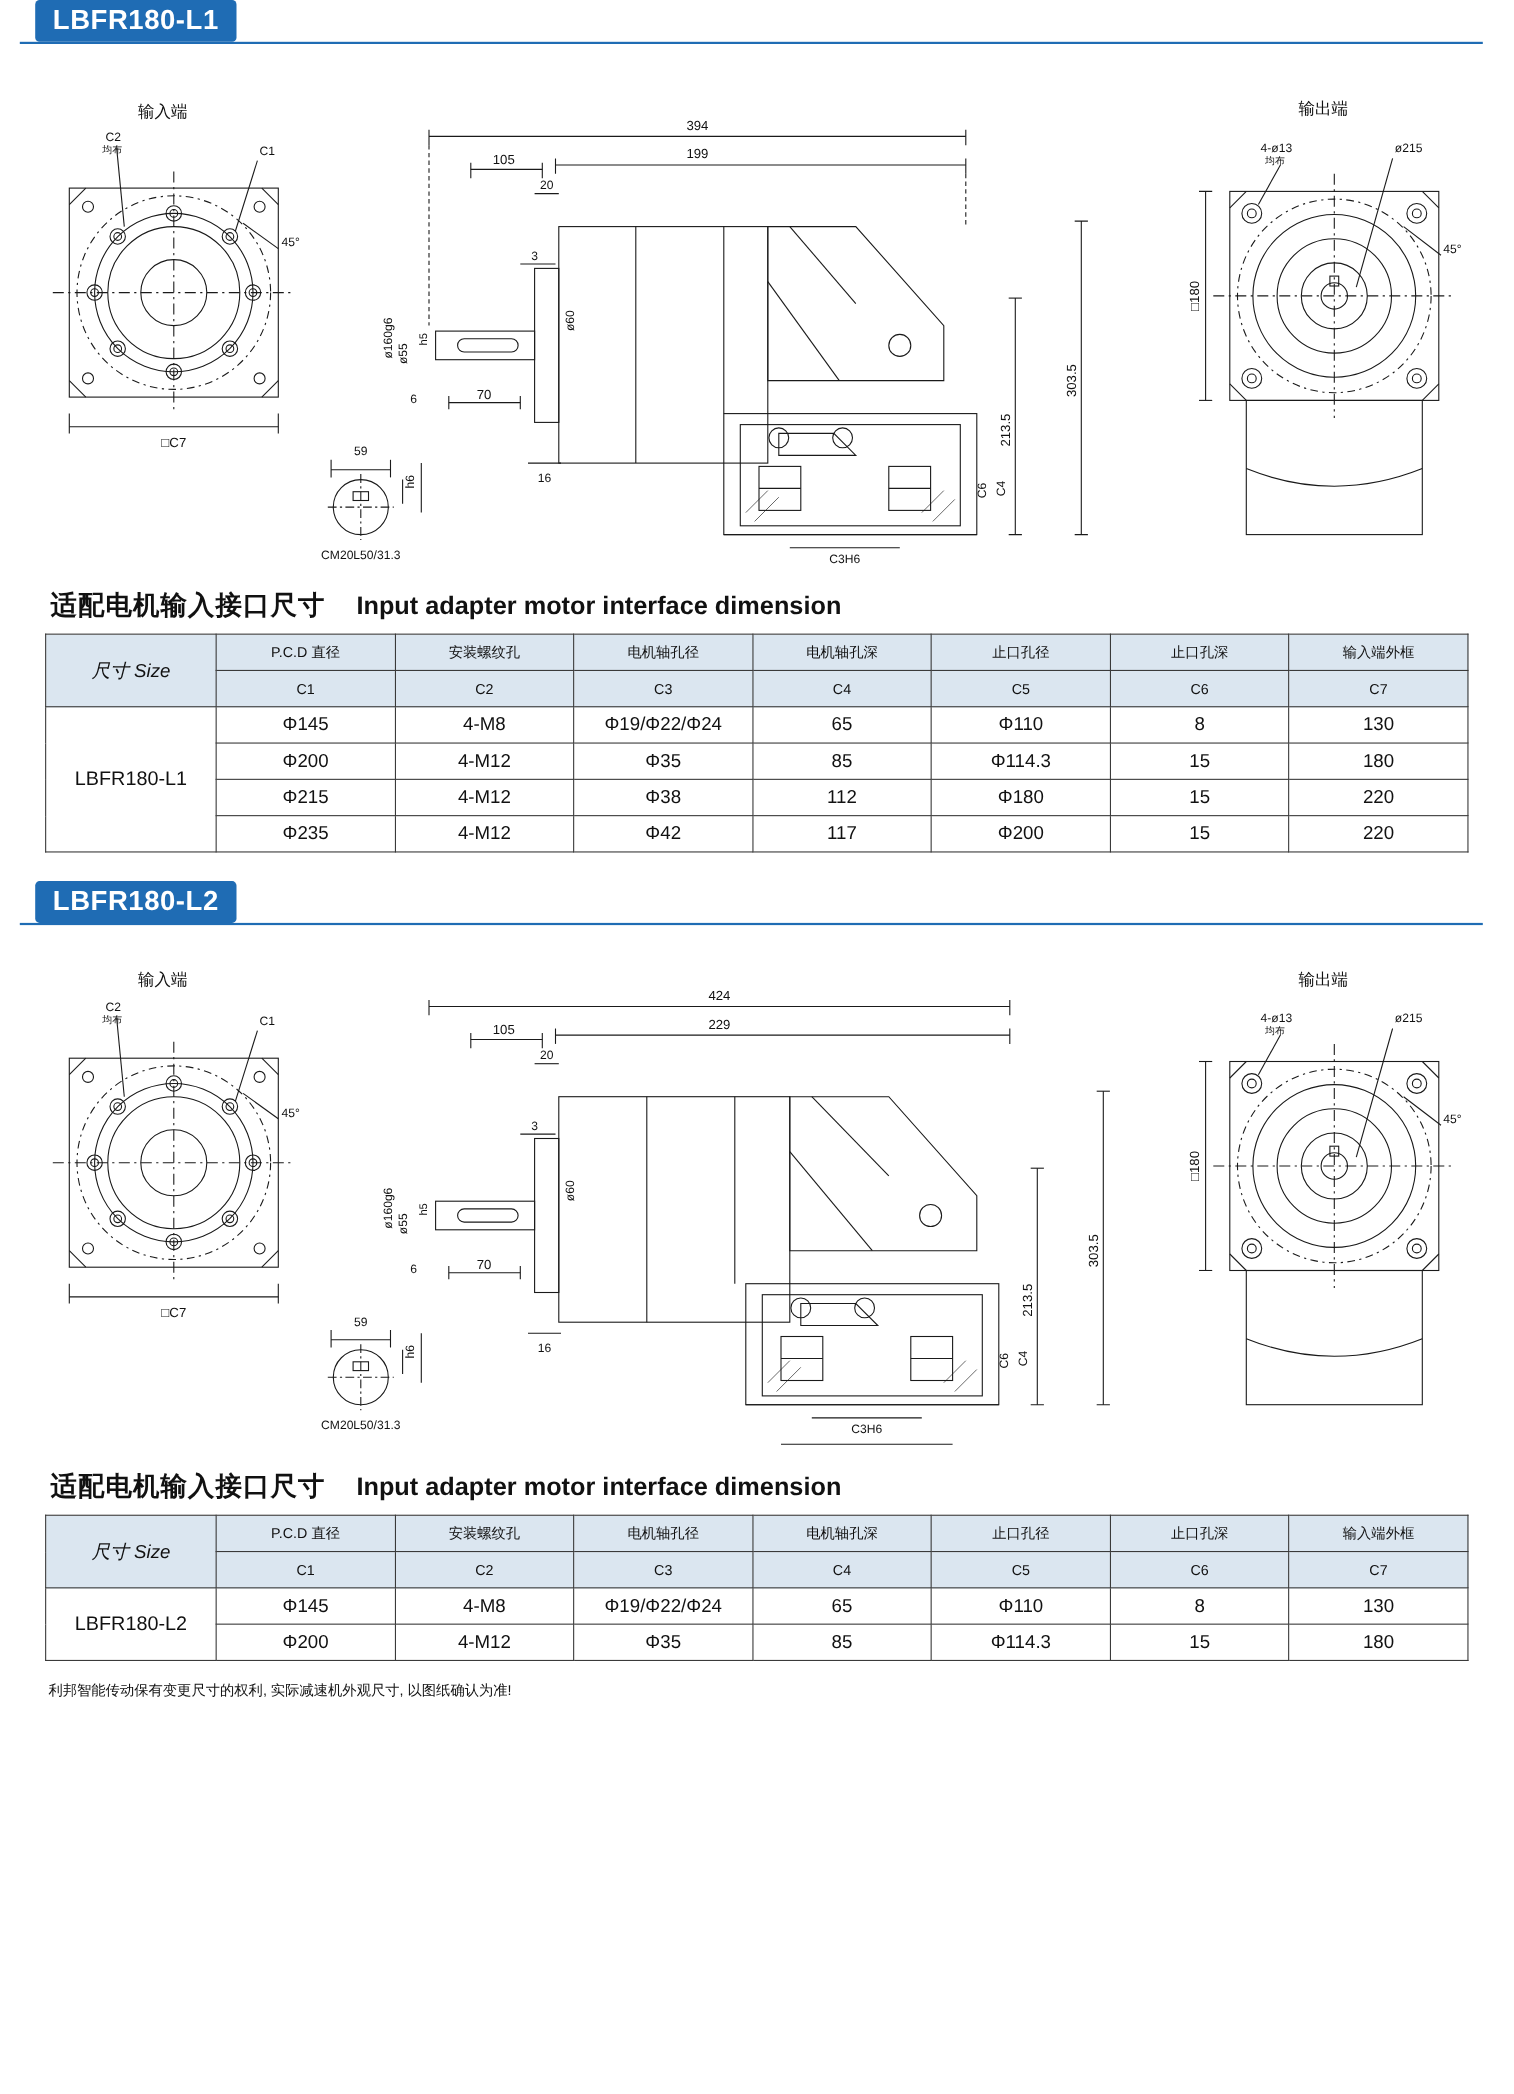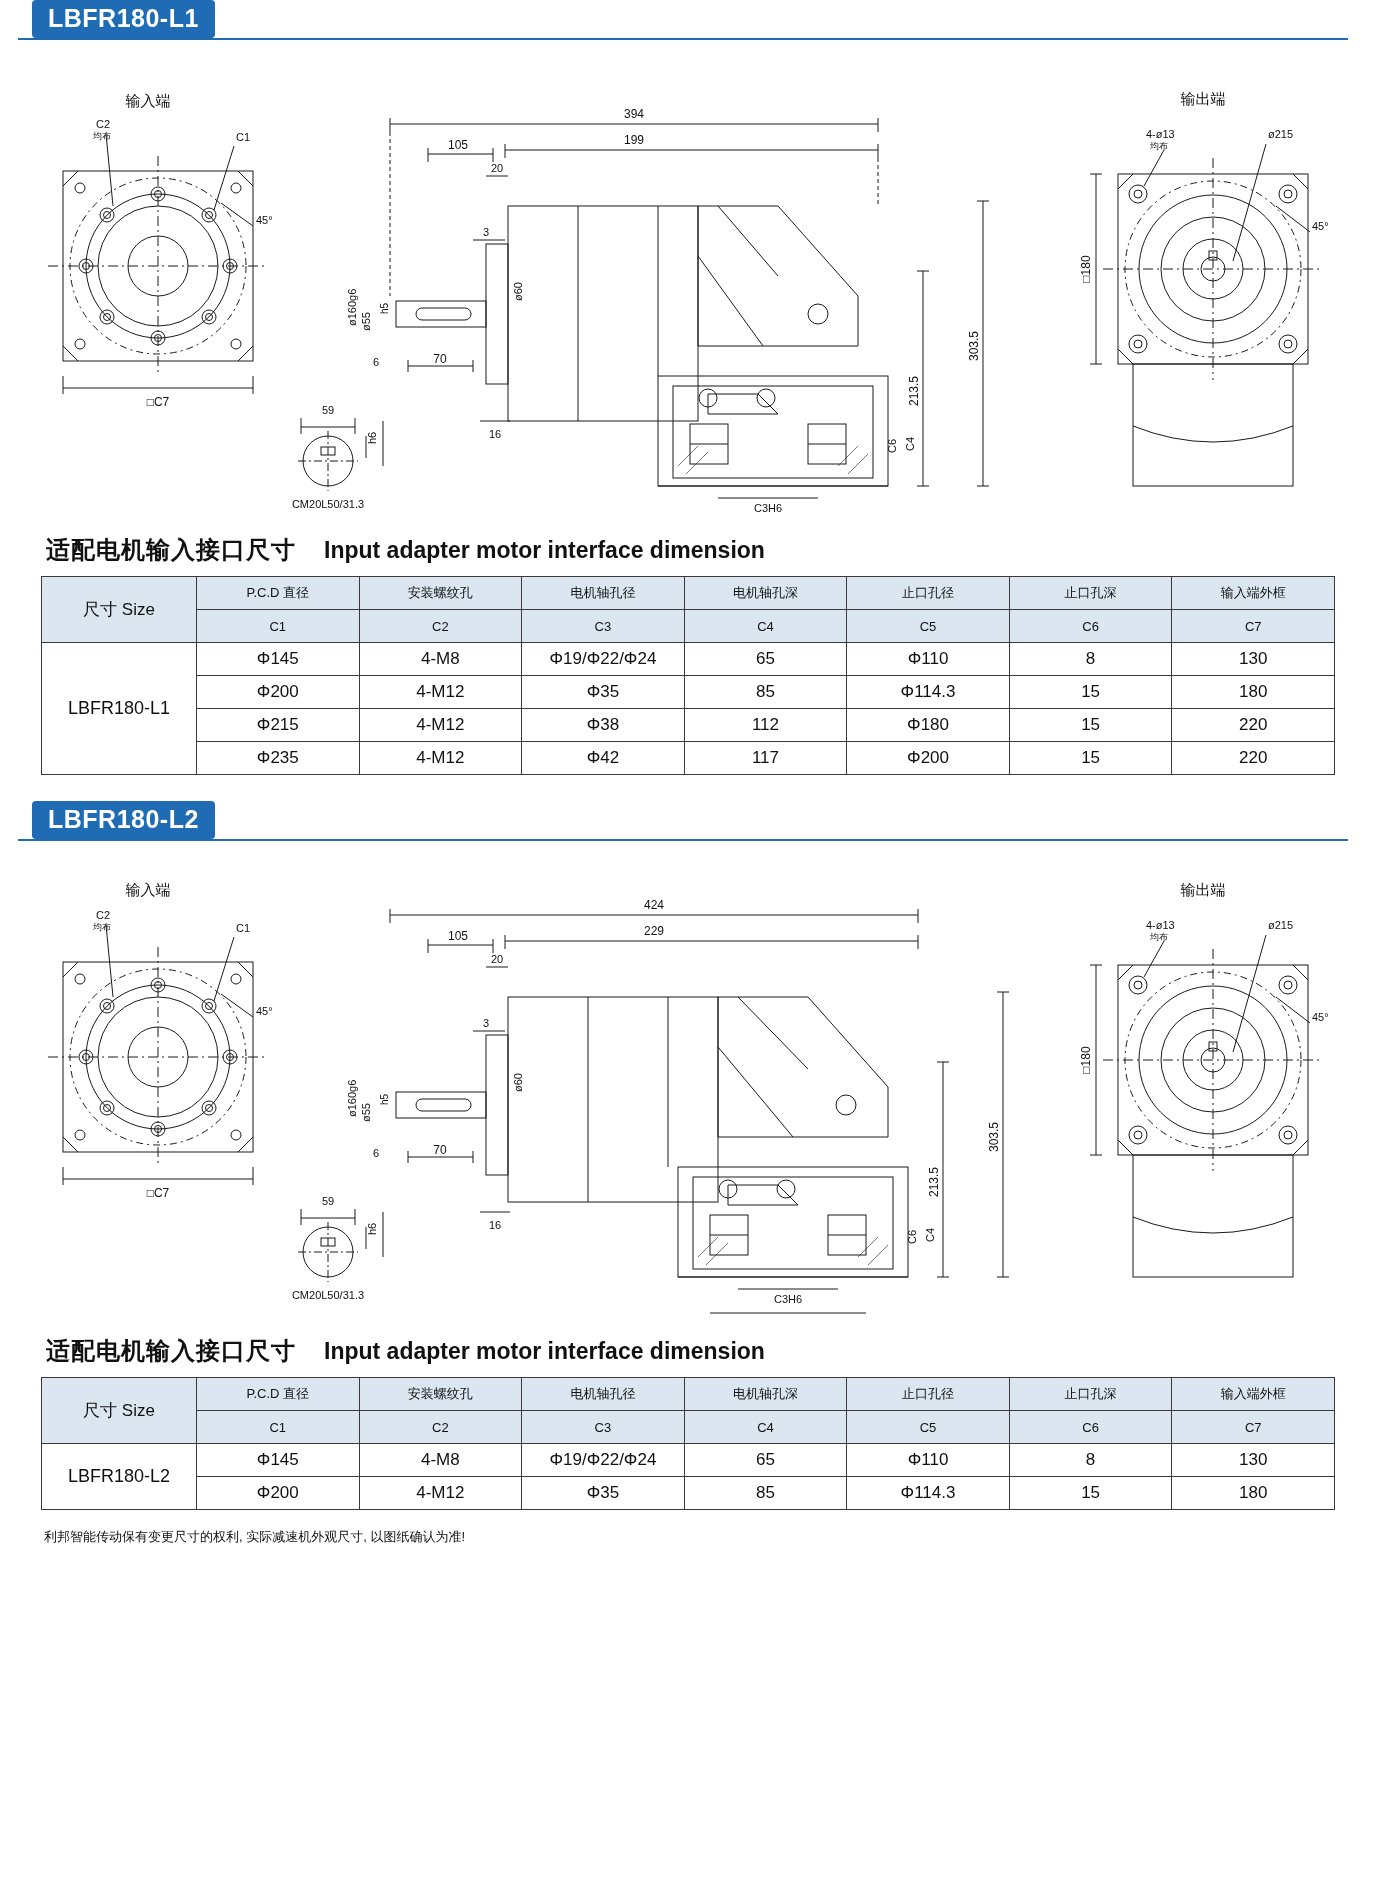--- a/index.html
+++ b/index.html
@@ -59,20 +59,21 @@
     font-weight:normal;
   }
   table.dim thead th{
     background:#dbe6f0;
     font-size:13px;
     font-weight:normal;
   }
   table.dim .sizecell{
     width:150px;
     font-size:17px;
+    font-style:italic;
   }
   table.dim .codehdr{background:#dbe6f0;}
   table.dim td.model{font-size:18px;}
 
   
   .note{
     margin:18px 44px 0 44px;
     font-size:13px;
     font-weight:normal;
     line-height:1.45;

